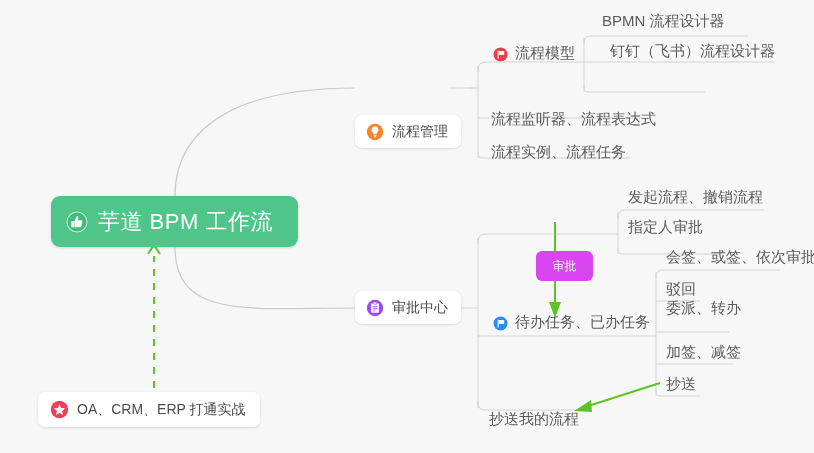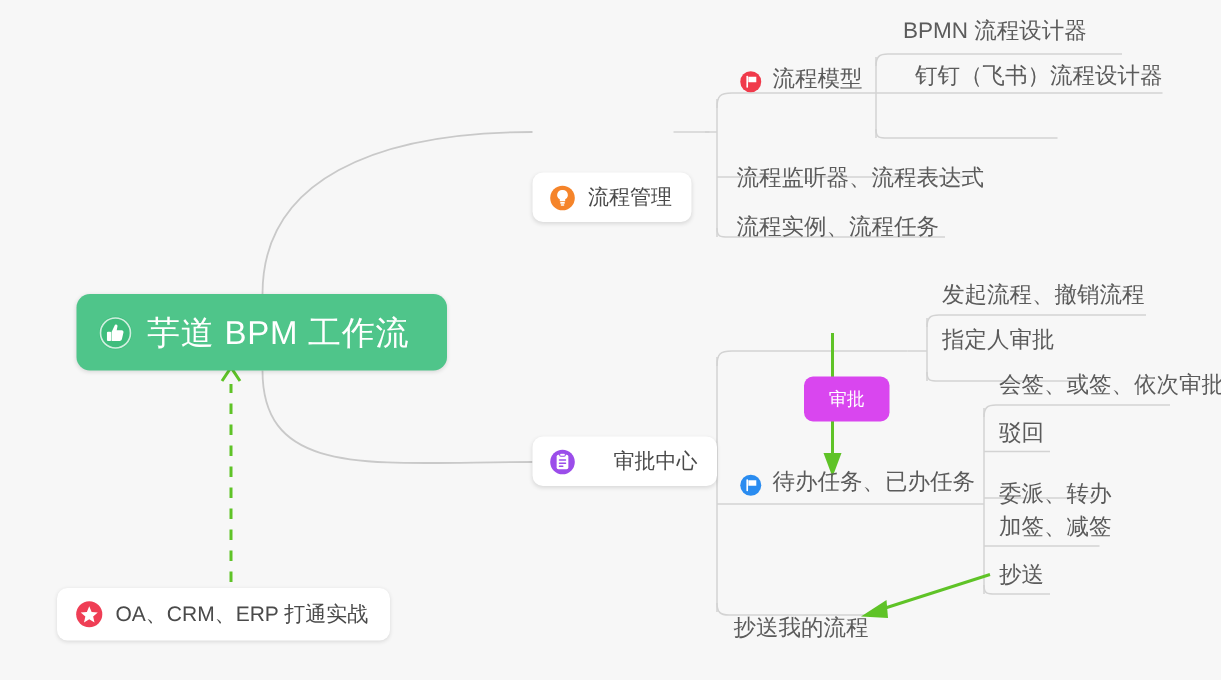--- a/index.html
+++ b/index.html
@@ -63,21 +63,21 @@
     height: 33px;
     box-sizing: border-box;
     white-space: nowrap;
   }
   .card-node .label {
     font-size: 14px;
     color: #4a4a4a;
     margin-left: 8px;
   }
   #node-process-mgmt { left: 355px; top: 71px; margin-top: 44px; }
-  #node-approval-center { left: 355px; top: 291px; gap: 17px; }
+  #node-approval-center { left: 355px; top: 291px; }
 
   
   #node-integration {
     position: absolute;
     left: 38px;
     top: 392px;
     background: #ffffff;
     border-radius: 7px;
     box-shadow: 0 1px 3px rgba(0,0,0,0.12);
     display: flex;
@@ -282,21 +282,21 @@
         <circle cx="7.5" cy="7.5" r="7" fill="#2a8cf0"></circle>
         <rect x="4.6" y="3.5" width="1.1" height="8" rx="0.5" fill="#ffffff"></rect>
         <path d="M5.9 4.1 L11.2 4.1 L11.2 7.9 L5.9 7.9 Z" fill="#ffffff"></path>
       </svg>
     </span>
     <span class="label">待办任务、已办任务</span>
   </div>
 
   <div class="text-node" style="left:666px; top:248px;">会签、或签、依次审批</div>
   <div class="text-node" style="left:666px; top:280px;">驳回</div>
-  <div class="text-node" style="left:666px; top:321px;">委派、转办</div>
+  <div class="text-node" style="left:666px; top:299px;">委派、转办</div>
   <div class="text-node" style="left:666px; top:343px;">加签、减签</div>
   <div class="text-node" style="left:666px; top:375px;text-align:right;">抄送</div>
 
   <div class="text-node" style="left:489px; top:410px;">抄送我的流程</div>
 
   <div id="chip-approval">
     <span class="label">审批</span>
   </div>
 
 </div>

